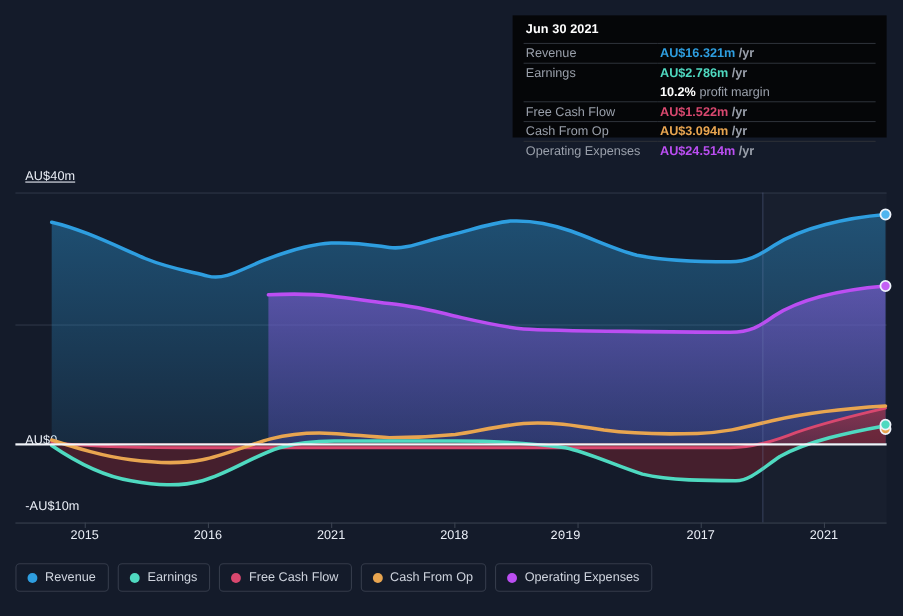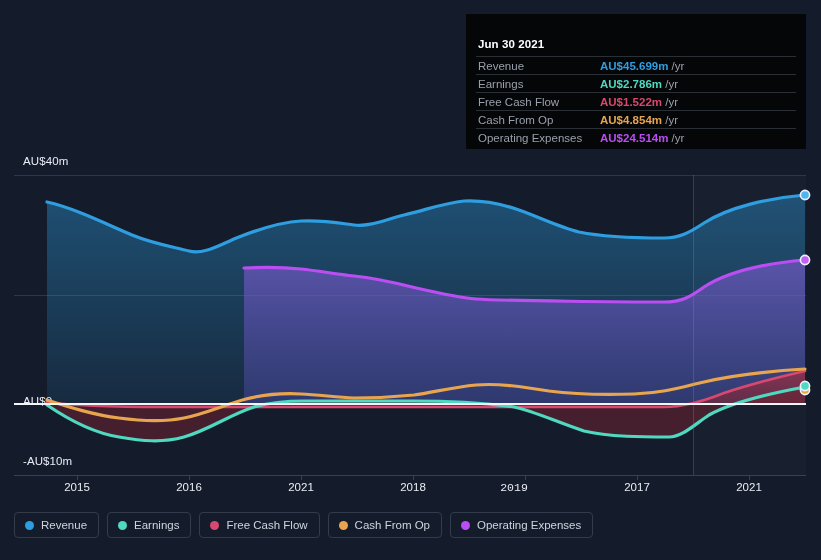--- a/index.html
+++ b/index.html
@@ -39,38 +39,38 @@
   }
   .forecast-divider {
     position: absolute; left: 679px; top: 0; width: 1px; height: 300px;
     background: rgba(120,140,190,0.30);
   }
 
   svg.series { position: absolute; left: 0; top: 0; width: 792px; height: 300px; overflow: visible; }
 
   
   #tooltip {
-    position: absolute; left: 466px; top: 14px; width: 340px; height: 135px;
+    position: absolute; left: 466px; top: 14px; width: 340px; height: 111px;
     background: #050608;
-    padding: 24px 10px 4px 10px;
+    padding: 7px 10px 4px 10px;
   }
   #tooltip .tt-date {
     color: #ffffff; font-size: 11.5px; font-weight: bold; padding: 0 0 6px 2px;
     letter-spacing: .1px;
   }
   #tooltip table { width: 100%; border-collapse: collapse; }
   #tooltip td {
     font-size: 11.5px; padding: 2.5px 2px 2.5px 2px;
     border-top: 1px solid #2b2f36; vertical-align: middle; white-space: nowrap;
   }
   #tooltip tr.no-rule td { border-top: none; }
   #tooltip td.k { color: #9aa0ab; width: 122px; }
   #tooltip td.v { color: #d7dbe2; }
   #tooltip .amt { font-weight: bold; }
-  #tooltip .unit { color: #9aa0ab; font-weight: normal; }
+  #tooltip .unit { color: #9aa0ab; font-weight: bold; }
   #tooltip .pm { color: #ffffff; font-weight: bold; }
   #tooltip .pml { color: #9aa0ab; font-weight: normal; }
 
   
   #legend {
     position: absolute; left: 14px; top: 512px; display: flex; gap: 8px;
   }
   .legend-item {
     display: flex; align-items: center; gap: 7px;
     border: 1px solid #343b4a; border-radius: 4px;
@@ -78,21 +78,21 @@
     cursor: pointer;
   }
   .legend-dot { width: 9px; height: 9px; border-radius: 50%; flex: none; }
   .legend-label { color: #cfd4de; font-size: 11.5px; white-space: nowrap; }
 </style>
 </head>
 <body>
 
 <div id="chart-root">
 
-  <div class="ylabel" style="left:23px; top:155px;">AU$40m</div>
+  <div class="ylabel" style="left:23px; top:155px;text-decoration:underline;">AU$40m</div>
   <div class="ylabel" style="left:23px; top:395px;">AU$0</div>
   <div class="ylabel" style="left:23px; top:455px;">-AU$10m</div>
 
   <div class="plot">
     <div class="forecast-band"></div>
 
     <div class="gridline" style="top:0px;"></div>
     <div class="gridline" style="top:120px;"></div>
 
     <svg class="series" viewBox="0 0 792 300" preserveAspectRatio="none">
@@ -188,33 +188,37 @@
   <div class="xlabel" style="left:514px;font-family:Liberation Mono, monospace;">2019</div>
   <div class="xlabel" style="left:637px;">2017</div>
   <div class="xlabel" style="left:749px;text-align:right;">2021</div>
 
   <div id="tooltip">
     <div class="tt-date">Jun 30 2021</div>
     <table>
       <tbody>
           <tr>
         <td class="k">Revenue</td>
-        <td class="v"><span class="amt" style="color:#2e9ee0">AU$45.699m</span> <span class="unit">/yr</span></td>
+        <td class="v"><span class="amt" style="color:#2e9ee0">AU$16.321m</span> <span class="unit">/yr</span></td>
       </tr>
       <tr>
         <td class="k">Earnings</td>
         <td class="v"><span class="amt" style="color:#4fd9c0">AU$2.786m</span> <span class="unit">/yr</span></td>
       </tr>
+      <tr class="no-rule">
+        <td class="k"></td>
+        <td class="v"><span class="pm">10.2%</span> <span class="pml">profit margin</span></td>
+      </tr>
       <tr>
         <td class="k">Free Cash Flow</td>
         <td class="v"><span class="amt" style="color:#d9486f">AU$1.522m</span> <span class="unit">/yr</span></td>
       </tr>
       <tr>
         <td class="k">Cash From Op</td>
-        <td class="v"><span class="amt" style="color:#e8a550">AU$4.854m</span> <span class="unit">/yr</span></td>
+        <td class="v"><span class="amt" style="color:#e8a550">AU$3.094m</span> <span class="unit">/yr</span></td>
       </tr>
       <tr>
         <td class="k">Operating Expenses</td>
         <td class="v"><span class="amt" style="color:#bb4ef2">AU$24.514m</span> <span class="unit">/yr</span></td>
       </tr>
     </tbody>
       </table>
   </div>
 
   <div id="legend">

